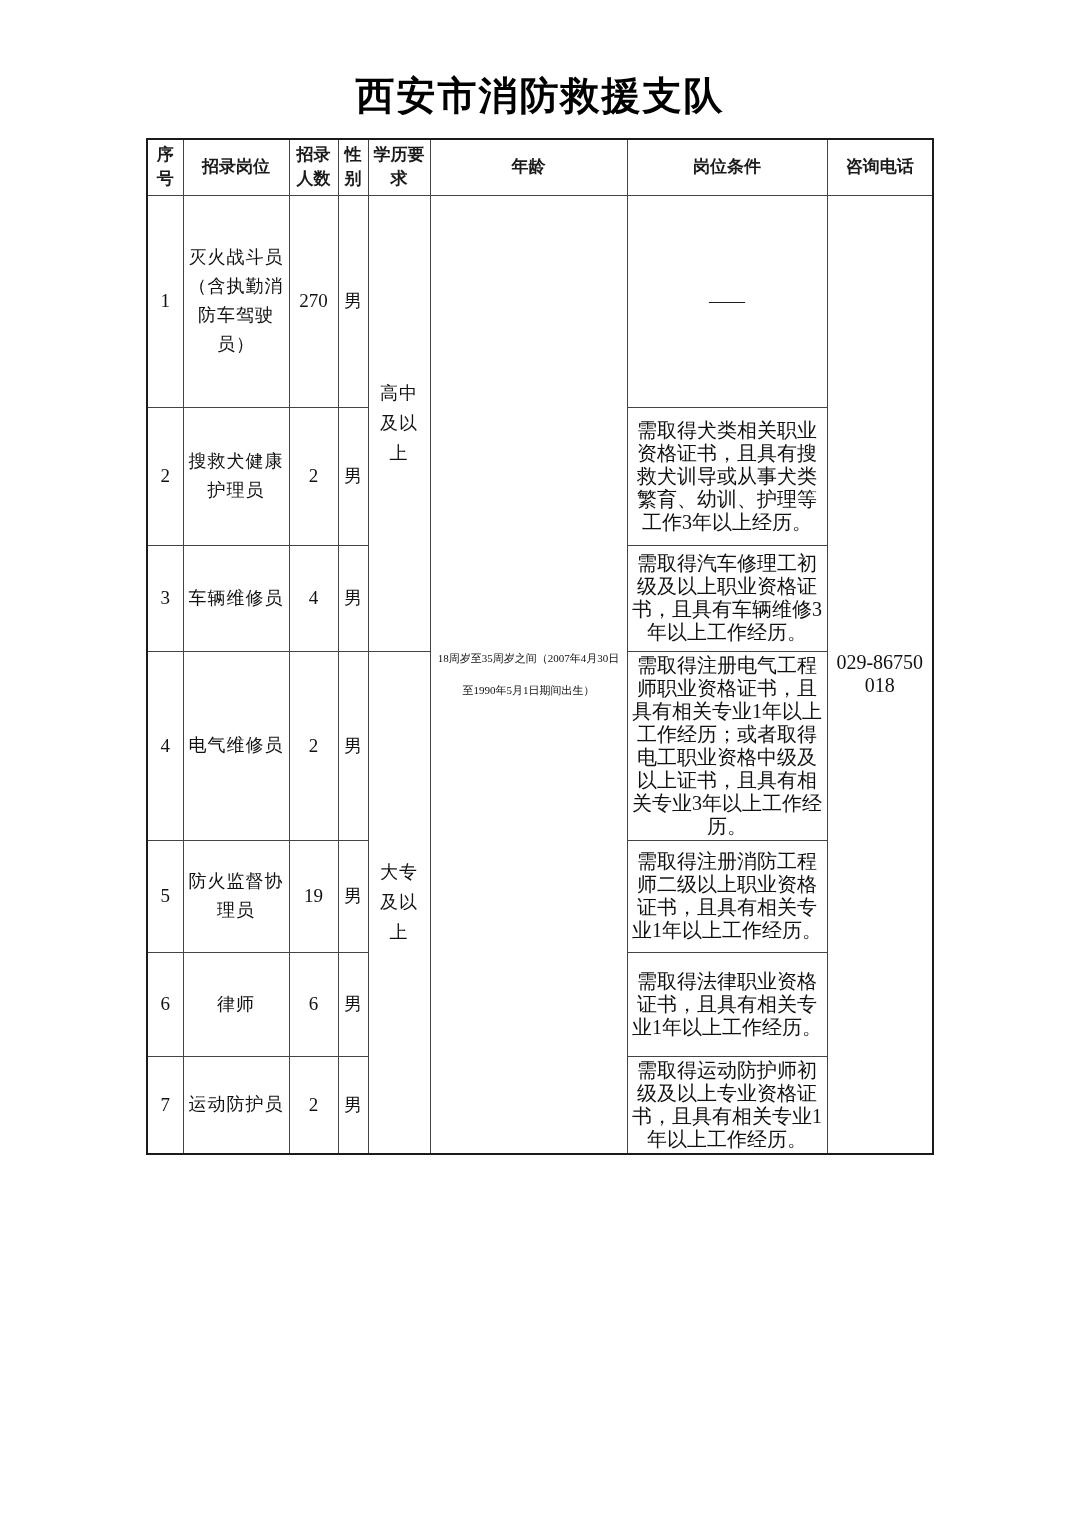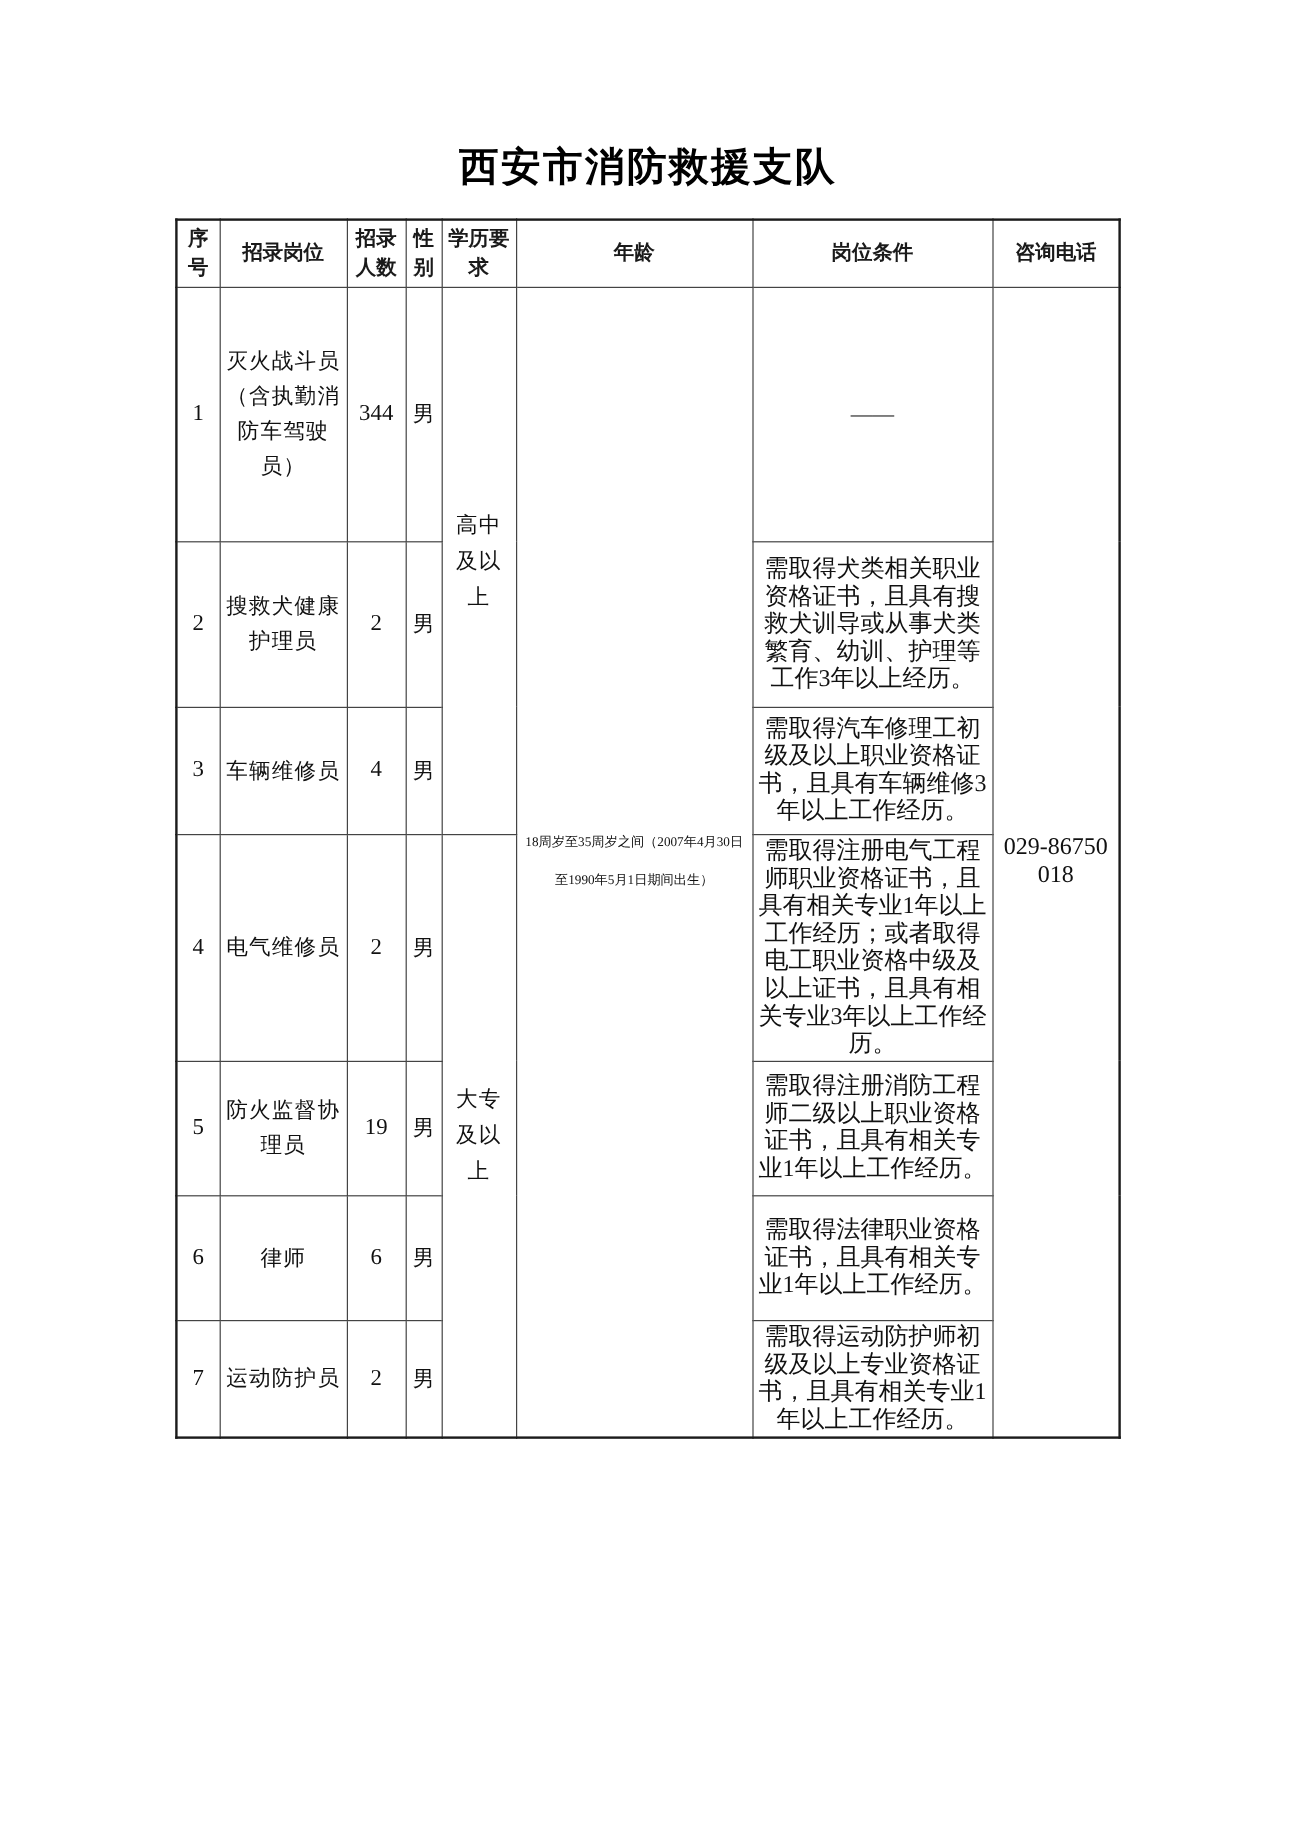--- a/index.html
+++ b/index.html
@@ -11,23 +11,23 @@
     position: relative;
     width: 1080px;
     height: 1527px;
     background: #ffffff;
     color: #111111;
     font-family: "Liberation Serif", "DejaVu Serif", serif;
     overflow: hidden;
   }
   .title {
     margin: 0;
-    padding-top: 112px;
+    padding-top: 68px;
     text-align: center;
-    font-size: 33px;
+    font-size: 39px;
     line-height: 56px;
     font-weight: bold;
     color: #000000;
     font-family: "Liberation Serif", "DejaVu Serif", serif;
     letter-spacing: 2px;
   }
   table.recruit {
     border-collapse: collapse;
     table-layout: fixed;
     width: 786px;
@@ -96,21 +96,21 @@
         <th>学历要求</th>
         <th>年龄</th>
         <th>岗位条件</th>
         <th>咨询电话</th>
       </tr>
     </thead>
     <tbody>
       <tr class="r1">
         <td class="serial">1</td>
         <td class="position">灭火战斗员（含执勤消防车驾驶员）</td>
-        <td class="count">344</td>
+        <td class="count">270</td>
         <td class="gender">男</td>
         <td class="education" rowspan="3">高中及以上</td>
         <td class="age" rowspan="7">18周岁至35周岁之间（2007年4月30日至1990年5月1日期间出生）</td>
         <td class="condition dash">——</td>
         <td class="phone" rowspan="7">029-86750018</td>
       </tr>
       <tr class="r2">
         <td class="serial">2</td>
         <td class="position">搜救犬健康护理员</td>
         <td class="count">2</td>

